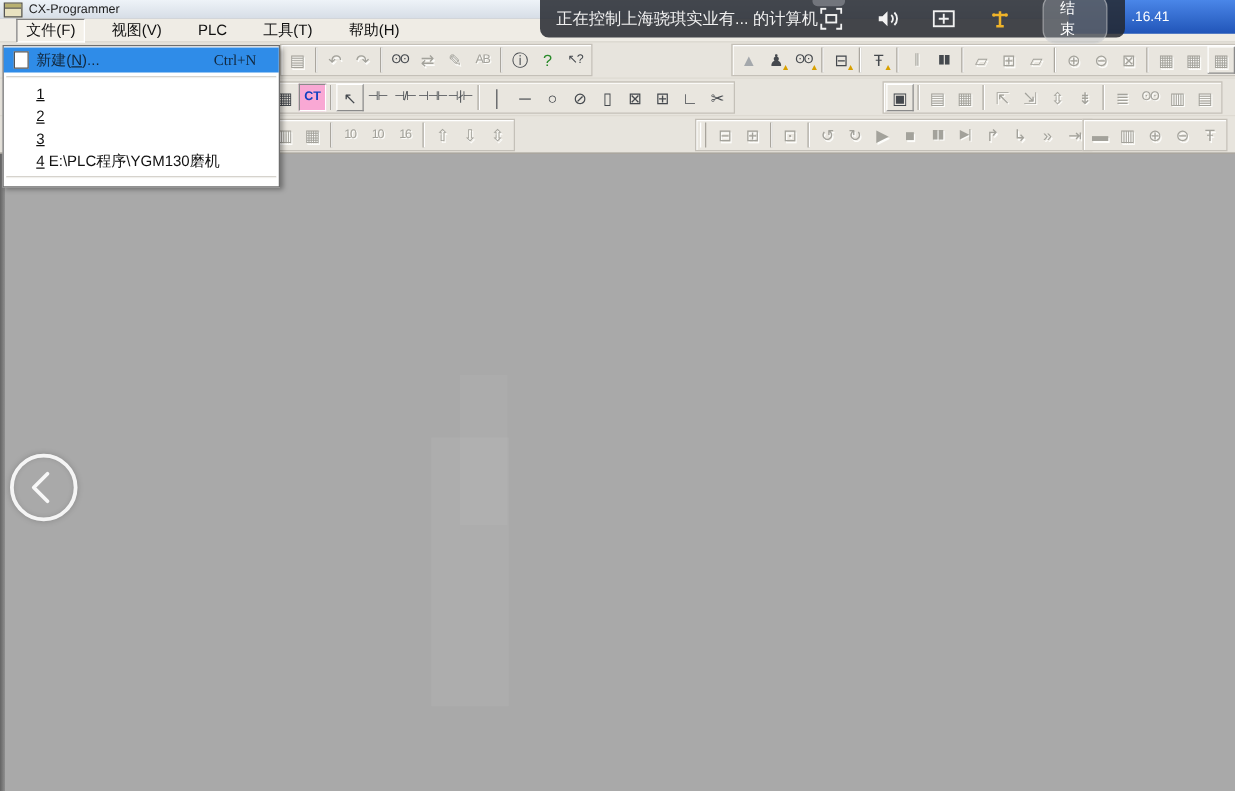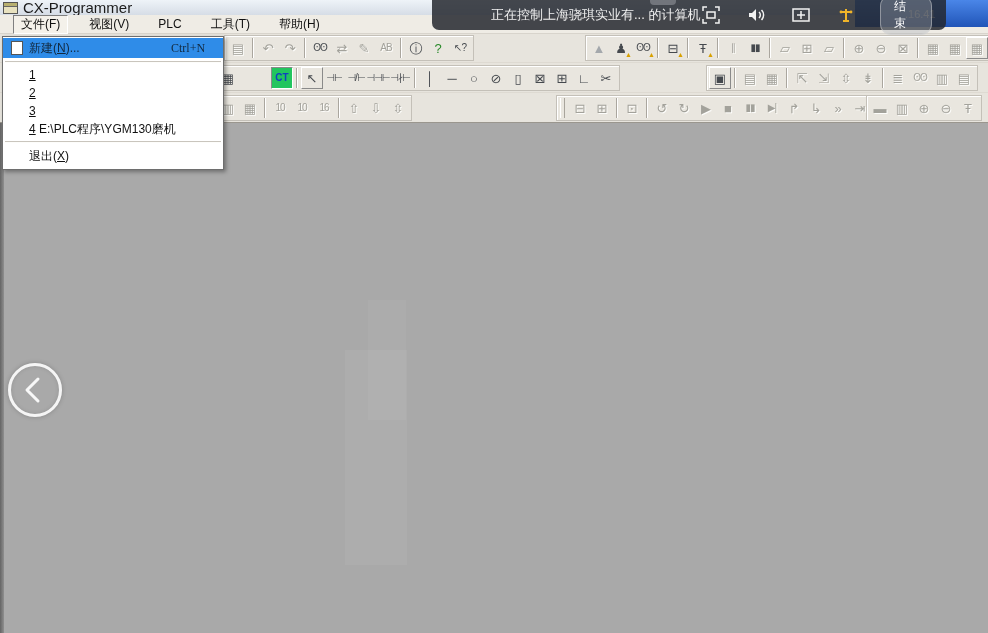--- a/index.html
+++ b/index.html
@@ -8,32 +8,32 @@
        background:#a9a9a9;-webkit-font-smoothing:antialiased;}
 
   
   .titlebar{position:absolute;left:0;top:0;width:988px;height:15px;
     background:linear-gradient(#eef3f8,#d6dde6);display:flex;align-items:center;
     border-bottom:1px solid #c2c8d0;z-index:4;}
   .app-icon{width:13px;height:10px;margin:0 5px 0 3px;background:#e8e2c0;
     border:1px solid #555;position:relative;}
   .app-icon::before{content:"";position:absolute;left:0;top:0;right:0;height:3px;
     background:#b8b070;border-bottom:1px solid #666;}
-  .title-text{font-size:15px;color:#1c1c1c;}
+  .title-text{font-size:10px;color:#1c1c1c;}
 
   
   .ip-strip{position:absolute;left:855px;top:0;width:133px;height:27px;z-index:6;
     background:linear-gradient(#4a86e8,#2155b8);color:#fff;font-size:11px;
     display:flex;align-items:center;}
   .ip-strip span{padding-left:50px;}
 
   
   .banner{position:absolute;left:432px;top:0;width:468px;height:30px;z-index:20;
     background:rgba(36,40,47,0.85);border-radius:0 0 7px 7px;
-    display:flex;align-items:center;color:#eee;padding-left:46px;}
+    display:flex;align-items:center;color:#eee;}
   .banner-text{font-size:13px;padding-left:13px;white-space:nowrap;color:#f0f0f0;}
   .banner-spacer{flex:1;}
   .bicon{width:22px;height:22px;margin-right:23px;display:flex;align-items:center;
     justify-content:center;cursor:pointer;}
   .bicon svg{display:block;}
   .end-btn{margin-right:14px;padding:2px 13px;border-radius:11px;font-size:12px;
     color:#fff;background:rgba(170,175,182,0.35);border:1px solid rgba(220,220,220,0.45);}
   .banner-notch{position:absolute;left:218px;top:0;width:26px;height:5px;
     background:rgba(225,230,235,0.3);border-radius:0 0 4px 4px;}
 
@@ -52,22 +52,22 @@
   .tb-row:last-child{border-bottom:none;}
   .tb-group{position:absolute;top:2px;height:24px;display:flex;align-items:center;
     border:1px solid #c4c0b8;box-shadow:inset 1px 1px 0 #fff;background:#e9e6df;
     padding:0 2px;}
   .tbi{width:22px;height:22px;display:inline-flex;align-items:center;justify-content:center;
     font-size:13px;line-height:1;color:#45494e;position:relative;flex:0 0 auto;}
   .tbi.off{color:#a3a29b;text-shadow:1px 1px 0 #fdfdfb;}
   .tbi.sm{font-size:10px;letter-spacing:-1px;}
   .tbi.box{border:1px solid;border-color:#fff #8a8a8a #8a8a8a #fff;width:20px;height:20px;}
   .tbi.ct{color:#1040c0;font-weight:bold;font-size:10px;letter-spacing:0;
-    border:1px solid;border-color:#8a8a8a #fff #fff #8a8a8a;background:#22c55e;
-    width:20px;height:20px;margin-left:32px;}
+    border:1px solid;border-color:#8a8a8a #fff #fff #8a8a8a;background:#f9a8d4;
+    width:20px;height:20px;}
   .tbi i{position:absolute;right:0;bottom:1px;font-style:normal;font-size:7px;
     color:#d8a000;text-shadow:none;}
   .tsep{width:1px;height:20px;background:#aaa69e;border-right:1px solid #fff;
     margin:0 3px;flex:0 0 auto;}
   .thandle{width:3px;height:20px;border-left:1px solid #fff;
     border-right:1px solid #a8a49c;margin:0 4px 0 1px;flex:0 0 auto;}
 
   
   .workspace{position:absolute;left:0;top:122px;width:988px;height:511px;
     background:#a9a9a9;z-index:1;}
@@ -304,16 +304,13 @@
   <div class="menu-item recent">
     <span class="mi-label"><u>2</u><span></span></span>
   </div>
   <div class="menu-item recent">
     <span class="mi-label"><u>3</u><span></span></span>
   </div>
   <div class="menu-item recent">
     <span class="mi-label"><u>4</u><span> E:\PLC程序\YGM130磨机</span></span>
   </div>
   <div class="menu-sep"></div>
-  <div class="menu-item exit">
-    <span class="mi-label"><span>退出(</span><u>X</u><span>)</span></span>
-  </div>
 </div>
 
 </body></html>

